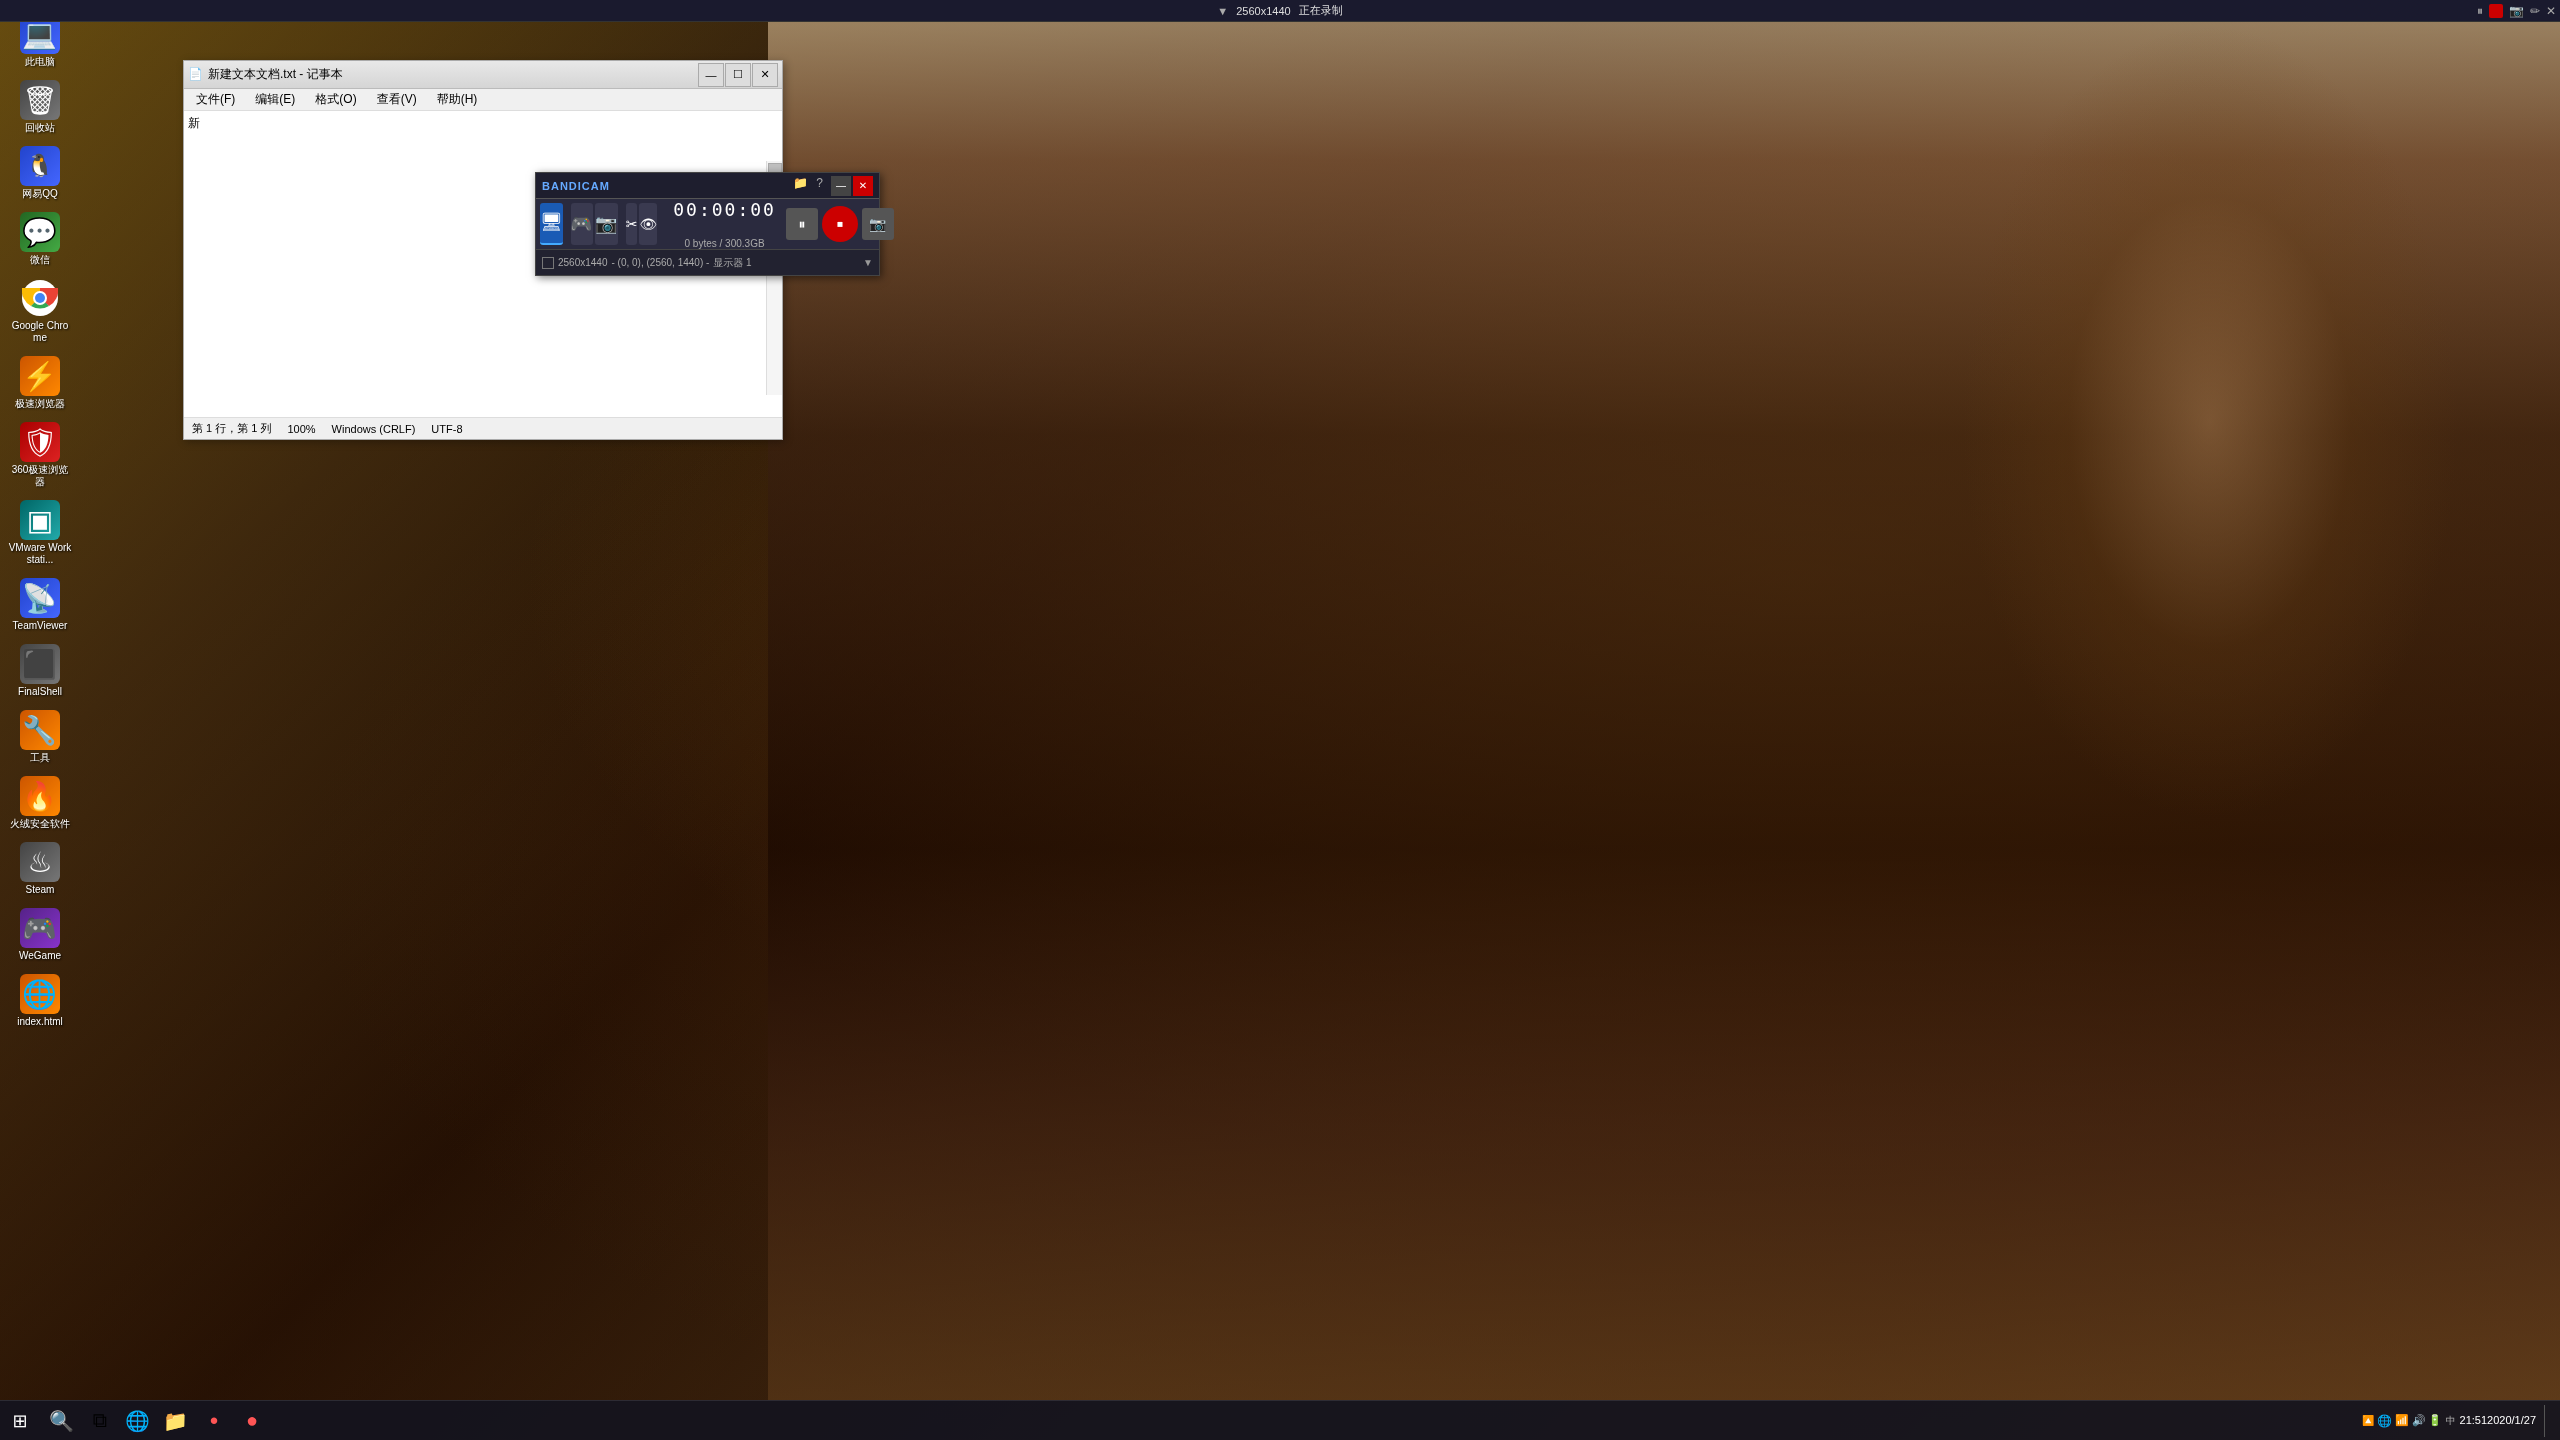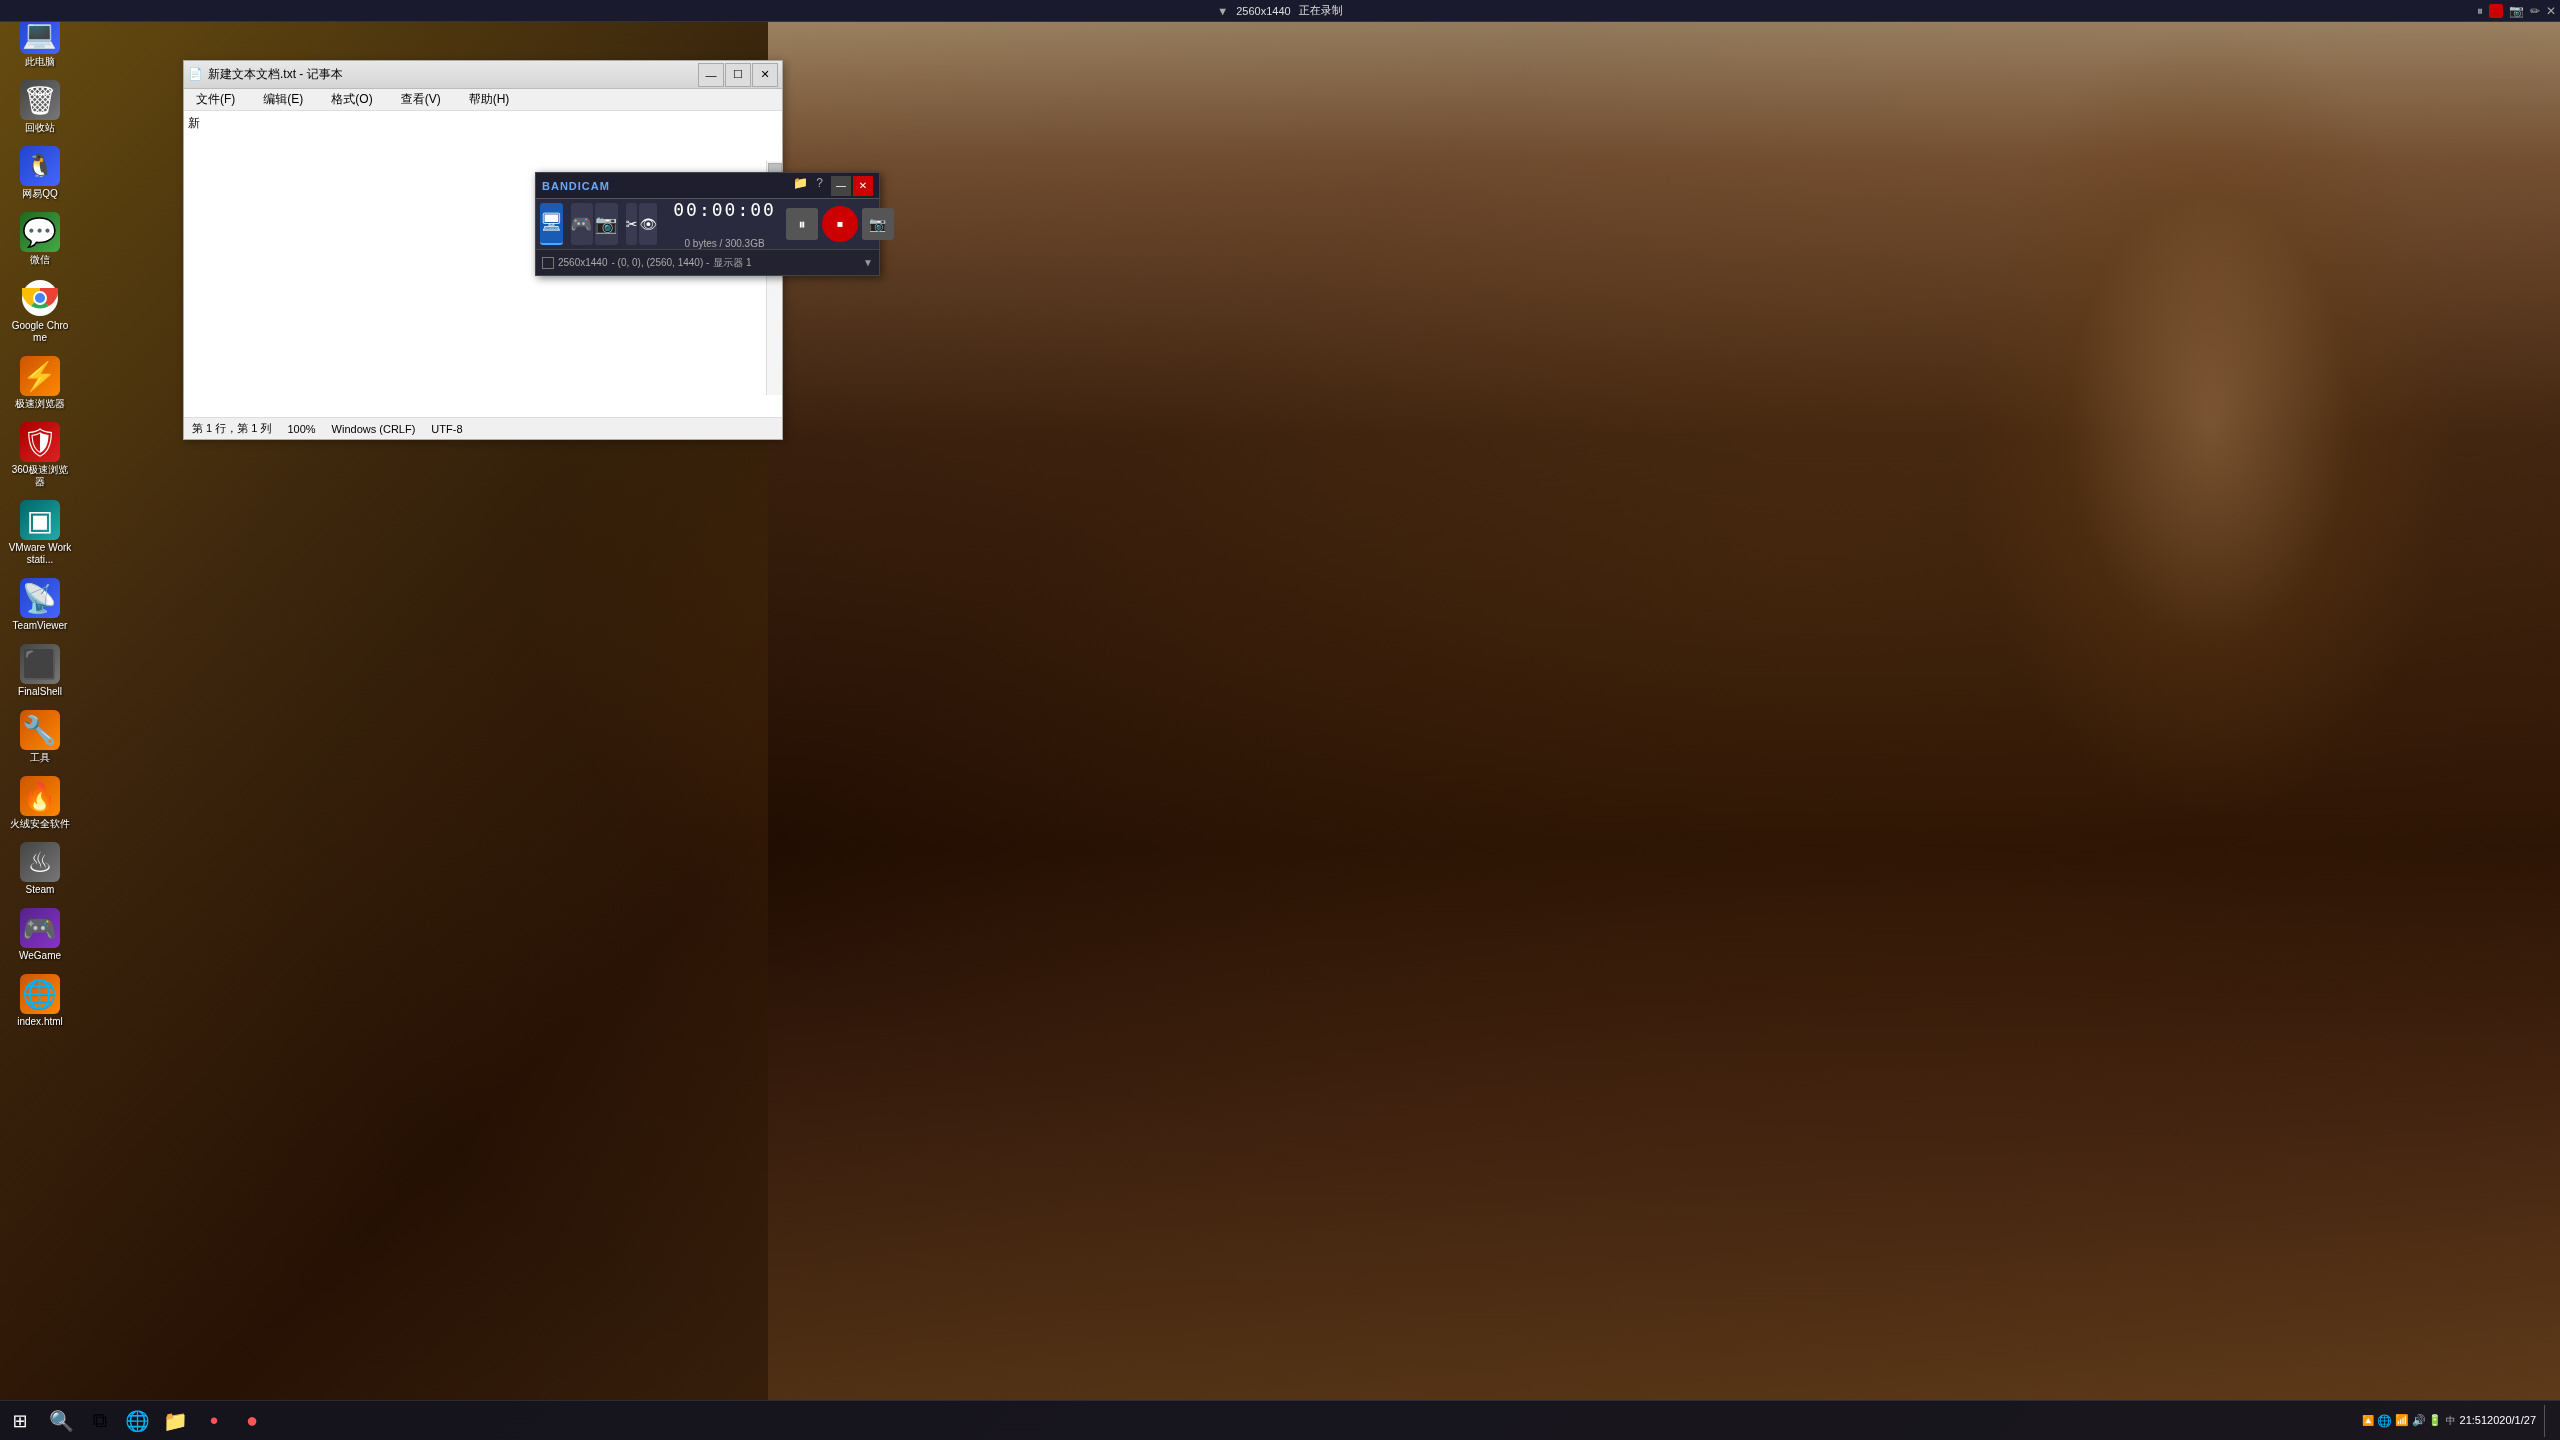--- a/index.html
+++ b/index.html
@@ -225,21 +225,21 @@
       cursor: pointer;
     }
 
     .notepad-menubar {
       height: 22px;
       background: #f0f0f0;
       border-bottom: 1px solid #ddd;
       display: flex;
       align-items: center;
       padding: 0 4px;
-      gap: 12px;
+      gap: 4px;
     }
 
     .notepad-menu-item {
       padding: 2px 8px;
       font-size: 12px;
       color: #000;
       cursor: pointer;
     }
 
     .notepad-content {

